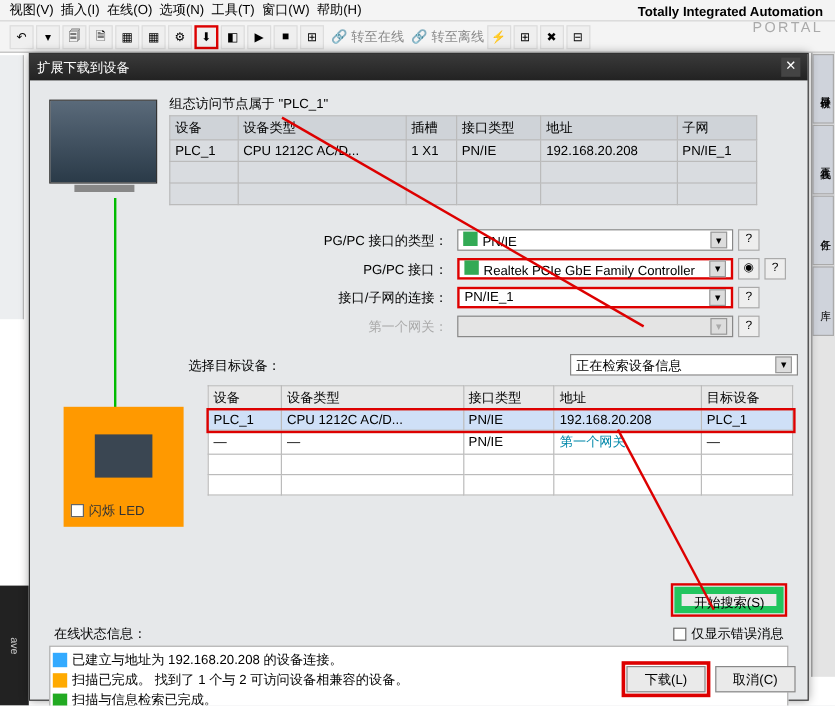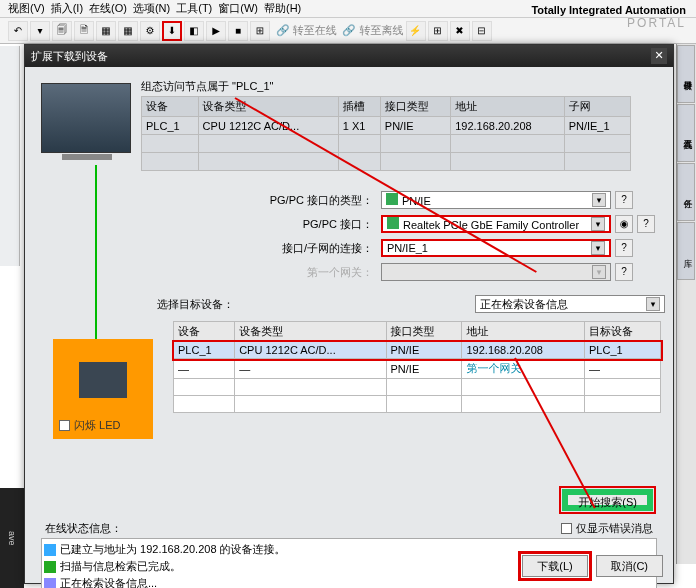--- a/index.html
+++ b/index.html
@@ -285,20 +285,24 @@
           <span class="box"></span>
           <span>仅显示错误消息</span>
         </span>
       </div>
       <div class="logbox">
         <div class="line">
             <span class="ico link"></span>
             <span>已建立与地址为 192.168.20.208 的设备连接。</span>
           </div>
         <div class="line">
+            <span class="ico info"></span>
+            <span>扫描已完成。 找到了 1 个与 2 可访问设备相兼容的设备。</span>
+          </div>
+        <div class="line">
             <span class="ico ok"></span>
             <span>扫描与信息检索已完成。</span>
           </div>
         <div class="line">
             <span class="ico search"></span>
             <span>正在检索设备信息...</span>
           </div>
       </div>
     </div>
 

